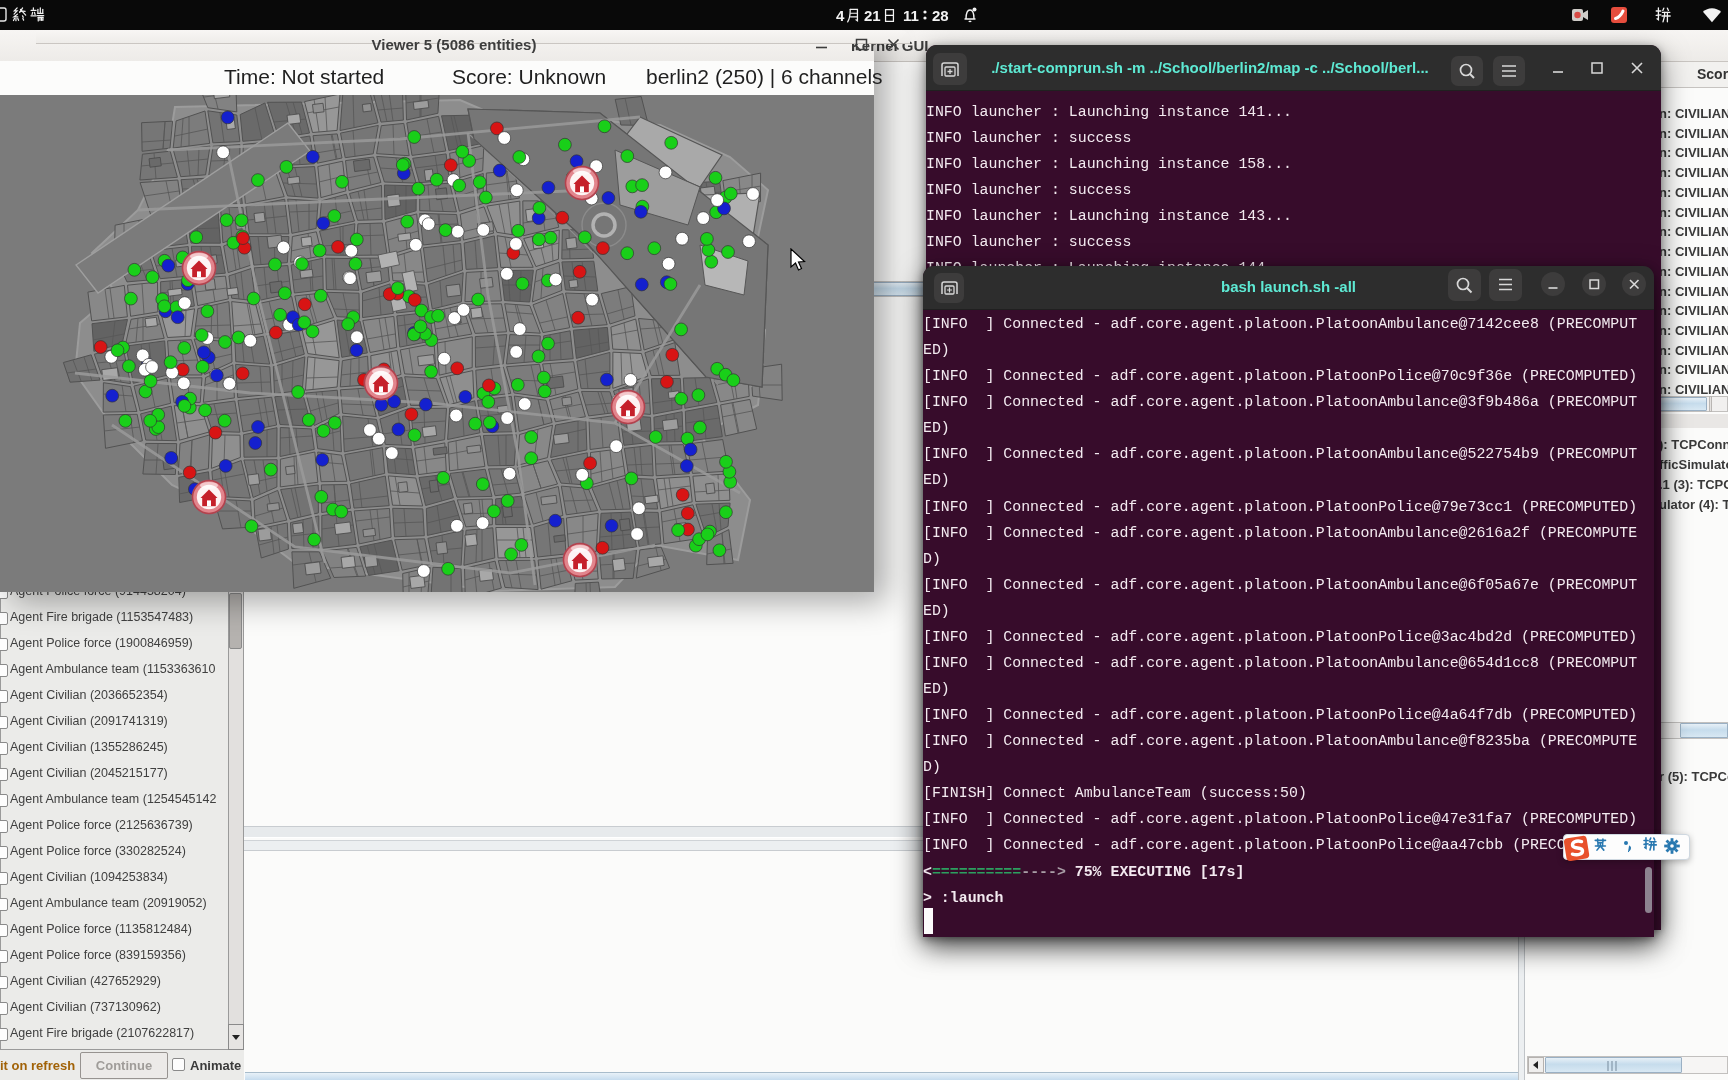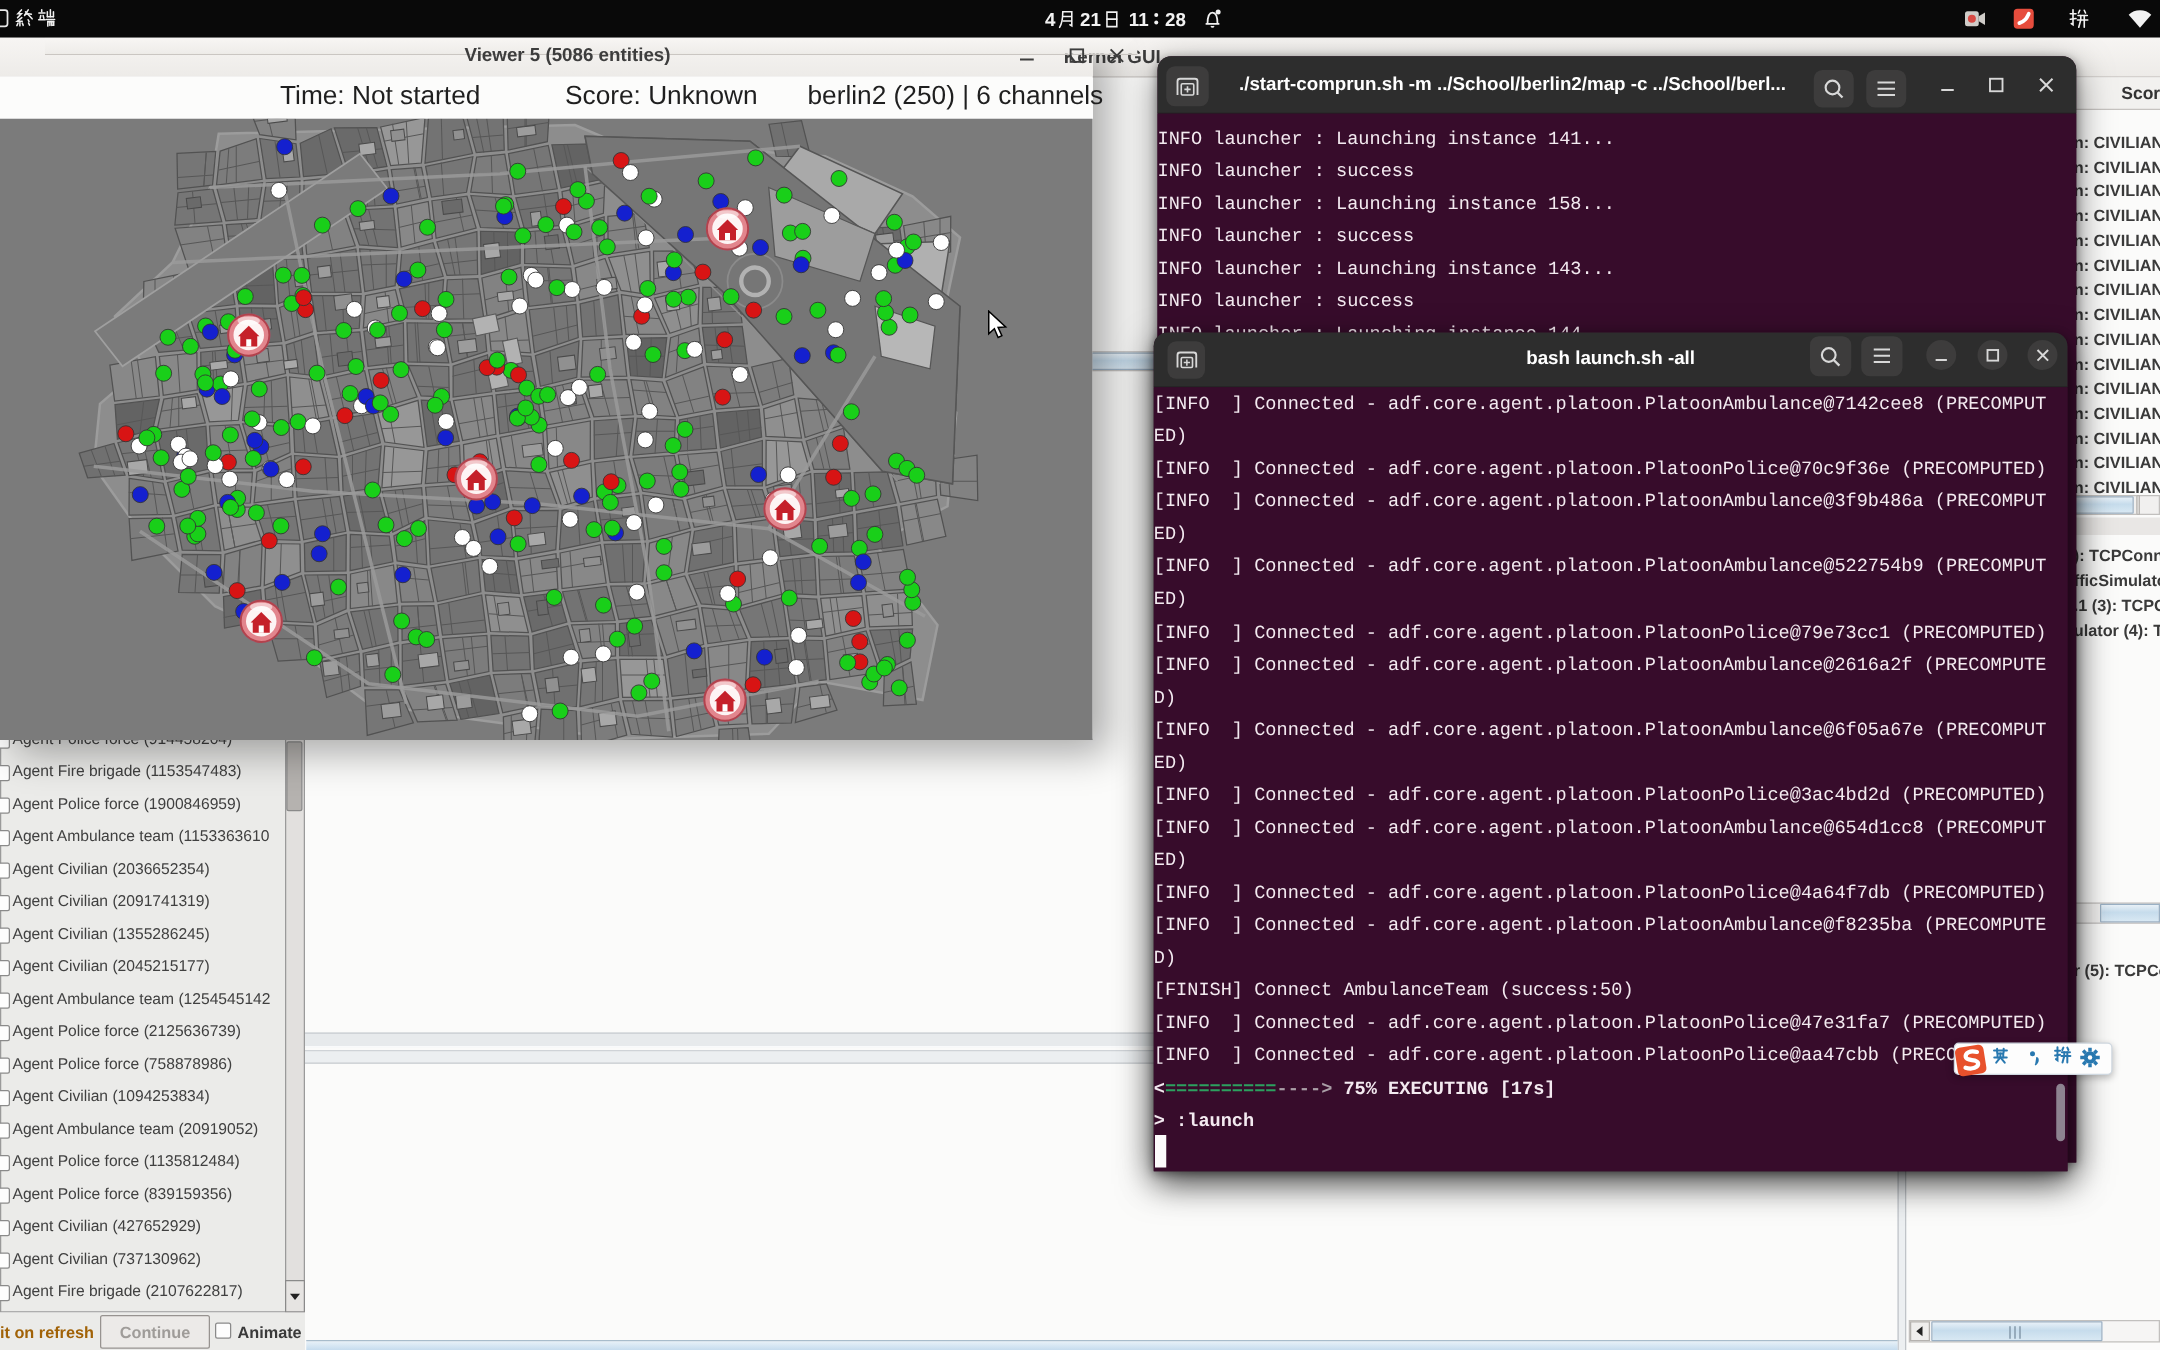--- a/index.html
+++ b/index.html
@@ -38,21 +38,21 @@
 #v-title { position:absolute; width:836px; text-align:center; top:6px; font-size:15px; font-weight:bold; color:#3d3d3d; }
 #v-header { position:absolute; left:0; top:31px; width:874px; height:34px; background:#fcfcfb; font-size:21px; color:#1f1f1f; white-space:nowrap; }
 #v-map { position:absolute; left:0; top:65px; width:874px; height:497px; background:#7b7b7b; overflow:hidden; }
 .wbtn { position:absolute; top:6px; width:17px; height:17px; }
 
 
 .term { position:absolute; border-radius:11px 11px 0 0;
   box-shadow: 0 10px 28px rgba(0,0,0,0.5), 0 2px 8px rgba(0,0,0,0.35); }
 .term-tb { position:absolute; left:0; top:0; width:100%; border-radius:11px 11px 0 0;
   background:#2d2d2d; border-bottom:1px solid #202020; }
-.term-title { position:absolute; width:100%; text-align:center; font-weight:bold; color:#ffffff; font-size:15px; }
+.term-title { position:absolute; width:100%; text-align:center; font-weight:bold; color:#5eead4; font-size:15px; }
 .term-body { position:absolute; left:0; width:100%; background:#370c2b; overflow:hidden;
   font-family:"Liberation Mono", monospace; font-size:14.88px; color:#f3eaf0; }
 .trow { position:absolute; left:0px; white-space:pre; }
 .tbtn { position:absolute; background:#3d3c3c; border-radius:7px; }
 .tcirc { position:absolute; background:#3d3c3c; border-radius:50%; width:24px; height:24px; }
 
 #t1 { left:926px; top:45px; width:735px; height:885px; background:#370c2b;}
 #t1 .term-tb { height:46px; }
 #t2 { left:923px; top:266px; width:731px; height:671px; background:#370c2b;}
 #t2 .term-tb { height:44px; }
@@ -145,21 +145,21 @@
       <div class="kitem" style="top:684px;">Agent Civilian (2091741319)</div>
       <div class="kcheck" style="top:712px;"></div>
       <div class="kitem" style="top:710px;">Agent Civilian (1355286245)</div>
       <div class="kcheck" style="top:738px;"></div>
       <div class="kitem" style="top:736px;">Agent Civilian (2045215177)</div>
       <div class="kcheck" style="top:764px;"></div>
       <div class="kitem" style="top:762px;">Agent Ambulance team (1254545142</div>
       <div class="kcheck" style="top:790px;"></div>
       <div class="kitem" style="top:788px;">Agent Police force (2125636739)</div>
       <div class="kcheck" style="top:816px;"></div>
-      <div class="kitem" style="top:814px;">Agent Police force (758878986)</div>
+      <div class="kitem" style="top:814px;">Agent Police force (330282524)</div>
       <div class="kcheck" style="top:842px;"></div>
       <div class="kitem" style="top:840px;">Agent Civilian (1094253834)</div>
       <div class="kcheck" style="top:868px;"></div>
       <div class="kitem" style="top:866px;">Agent Ambulance team (20919052)</div>
       <div class="kcheck" style="top:894px;"></div>
       <div class="kitem" style="top:892px;">Agent Police force (1135812484)</div>
       <div class="kcheck" style="top:920px;"></div>
       <div class="kitem" style="top:918px;">Agent Police force (839159356)</div>
       <div class="kcheck" style="top:946px;"></div>
       <div class="kitem" style="top:944px;">Agent Civilian (427652929)</div>

